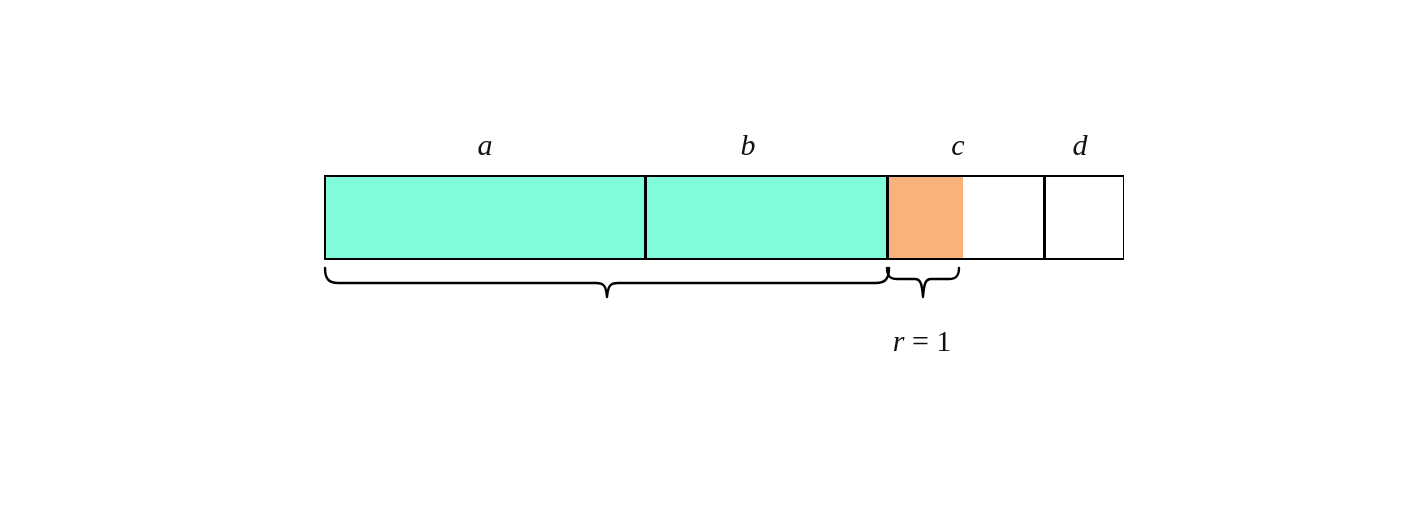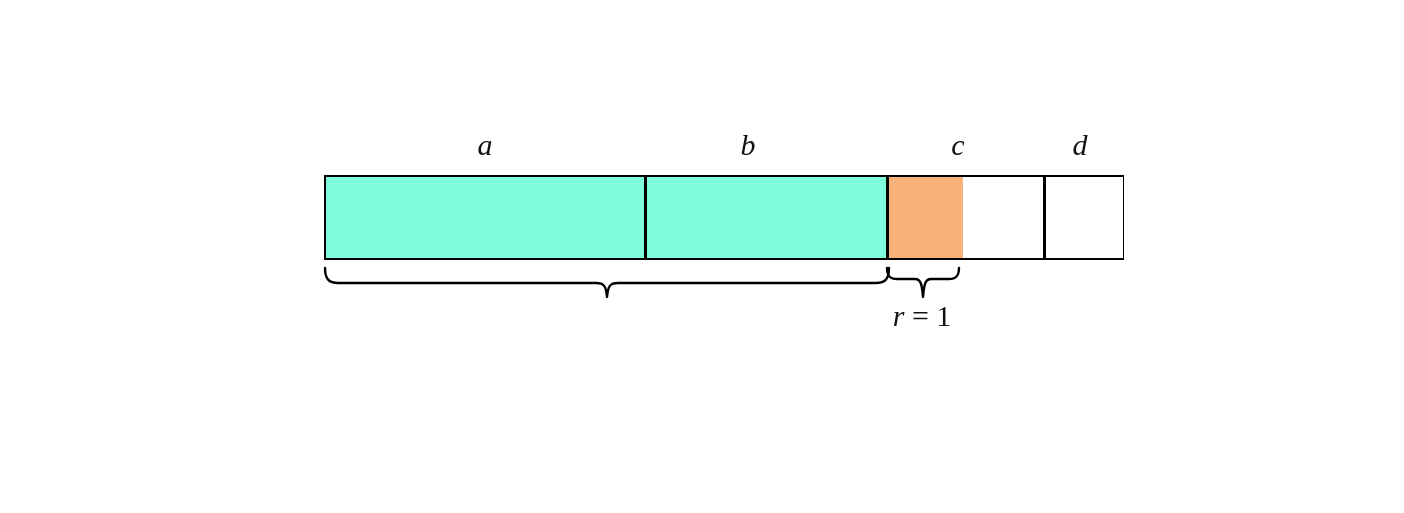--- a/index.html
+++ b/index.html
@@ -135,17 +135,17 @@
       M 1,2
       C 1,10 4,13 11,13
       L 29,13
       C 35,13 36,19 37,31
       C 38,19 39,13 45,13
       L 63,13
       C 70,13 73,10 73,2
     "></path>
   </svg>
 
-  <div class="brace-label" style="left:922px; top:301px;">
+  <div class="brace-label" style="left:922px; top:326px;">
     <span class="it">r</span><span class="up"> = 1</span>
   </div>
 
 </div>
 
 </body></html>

